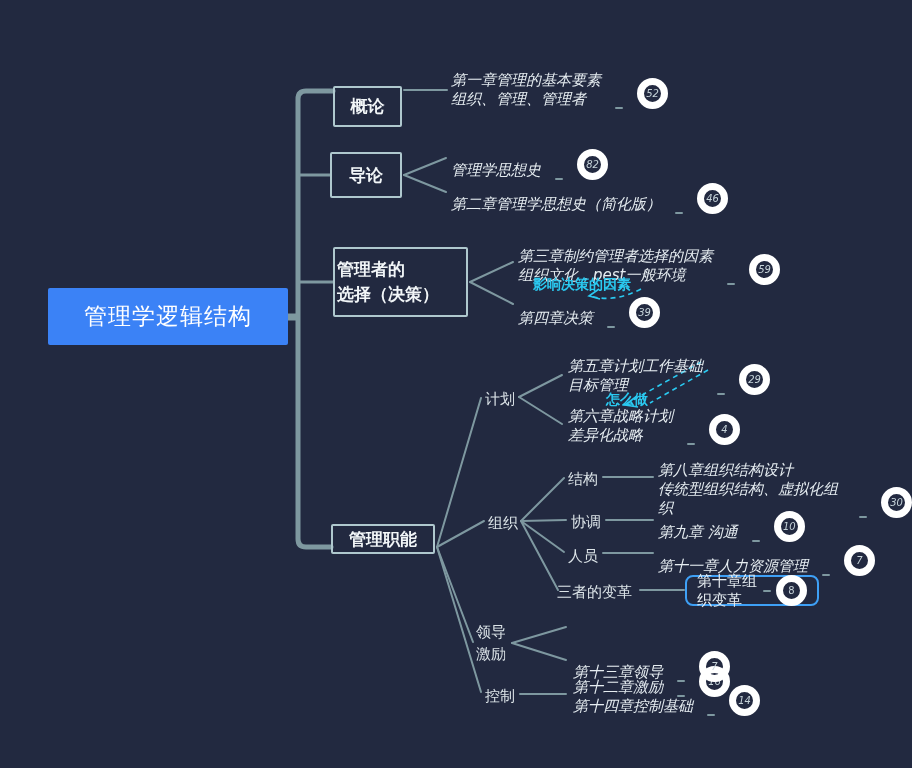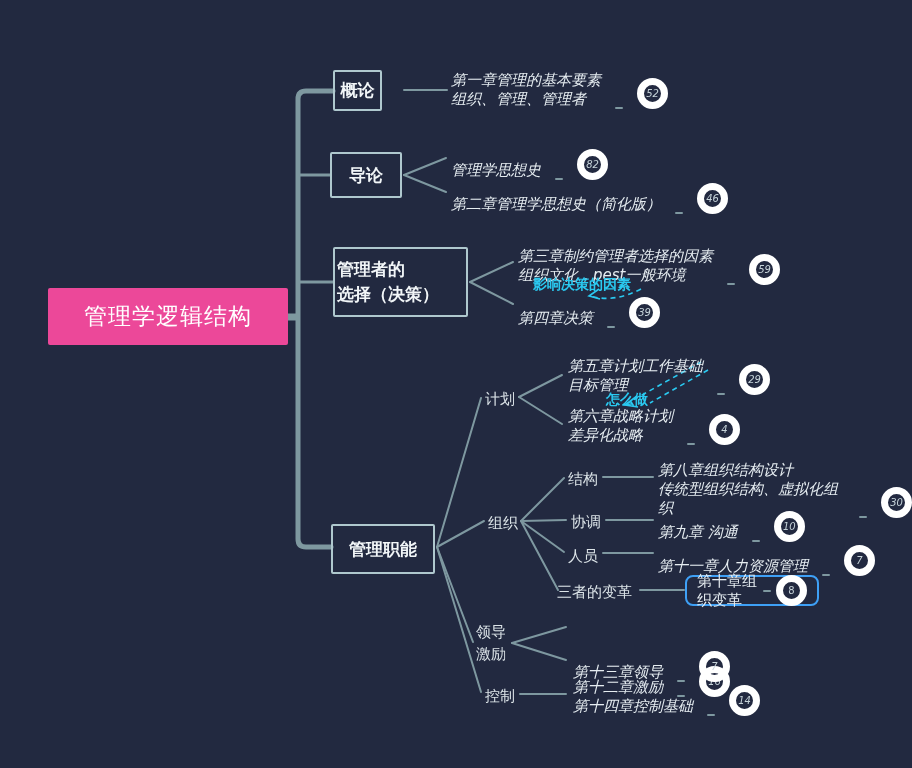--- a/index.html
+++ b/index.html
@@ -1,19 +1,19 @@
 <!DOCTYPE html>
 <html><head>
 <meta charset="utf-8">
 <style>
   html,body{margin:0;padding:0;background:#222940;}
   #canvas{position:relative;width:912px;height:768px;background:#222940;overflow:hidden;
           font-family:"DejaVu Sans","Liberation Sans",sans-serif;}
   #connectors{position:absolute;left:0;top:0;pointer-events:none;}
-  .root{position:absolute;background:#ec4899;color:#ffffff;font-size:23px;letter-spacing:1px;
+  .root{position:absolute;background:#3b82f6;color:#ffffff;font-size:23px;letter-spacing:1px;
         display:flex;align-items:center;justify-content:center;border-radius:2px;}
   .box{position:absolute;border:2px solid #AFC8CE;border-radius:2px;color:#F2F6F8;font-weight:bold;
        font-size:17px;display:flex;align-items:center;justify-content:center;box-sizing:border-box;}
   .box.multi{justify-content:flex-start;padding-left:2px;text-align:left;white-space:pre-line;line-height:25px;}
   .tnode{position:absolute;display:flex;align-items:flex-end;gap:14px;color:#E6EDF1;font-size:15px;line-height:19px;font-style:italic;}
   .ntext{white-space:pre-line;}
   .tick{width:8px;height:2px;background:#7E98A0;border-radius:1px;flex:none;}
   .badge{width:17px;height:17px;border:7px solid #ffffff;border-radius:50%;flex:none;
          display:flex;align-items:center;justify-content:center;font-size:10px;color:#C6D3D9;}
   .sublabel{position:absolute;color:#DCE4E8;font-size:15px;line-height:22px;white-space:pre-line;}
@@ -62,25 +62,25 @@
       <path d="M641,289 Q614,303 590,296" stroke-dasharray="5 4"></path>
       <path d="M599,289 L589,296 L600,299"></path>
       <path d="M701,362 L626,404" stroke-dasharray="5 4"></path>
       <path d="M708,370 L650,403" stroke-dasharray="5 4"></path>
       <path d="M637,396 L625,405 L638,407"></path>
     </g>
   </svg>
 
   <div class="root" style="left:48px;top:288px;width:240px;height:57px;">管理学逻辑结构</div>
 
-  <div class="box" style="left:333px;top:70px;width:49px;height:41px;">概论</div>
+  <div class="box" style="left:333px;top:86px;width:69px;height:41px;">概论</div>
   <div class="box" style="left:330px;top:152px;width:72px;height:46px;">导论</div>
   <div class="box multi" style="left:333px;top:247px;width:135px;height:70px;">管理者的
 选择（决策）</div>
-  <div class="box" style="left:331px;top:524px;width:104px;height:50px;">管理职能</div>
+  <div class="box" style="left:331px;top:524px;width:104px;height:30px;">管理职能</div>
 
   <div class="tnode" style="left:451px;top:71px;">
     <span class="ntext">第一章管理的基本要素
 组织、管理、管理者</span>
     <span class="tick"></span>
     <span class="badge">52</span>
   </div>
 
   <div class="tnode" style="left:451px;top:149px;">
     <span class="ntext">管理学思想史</span>

